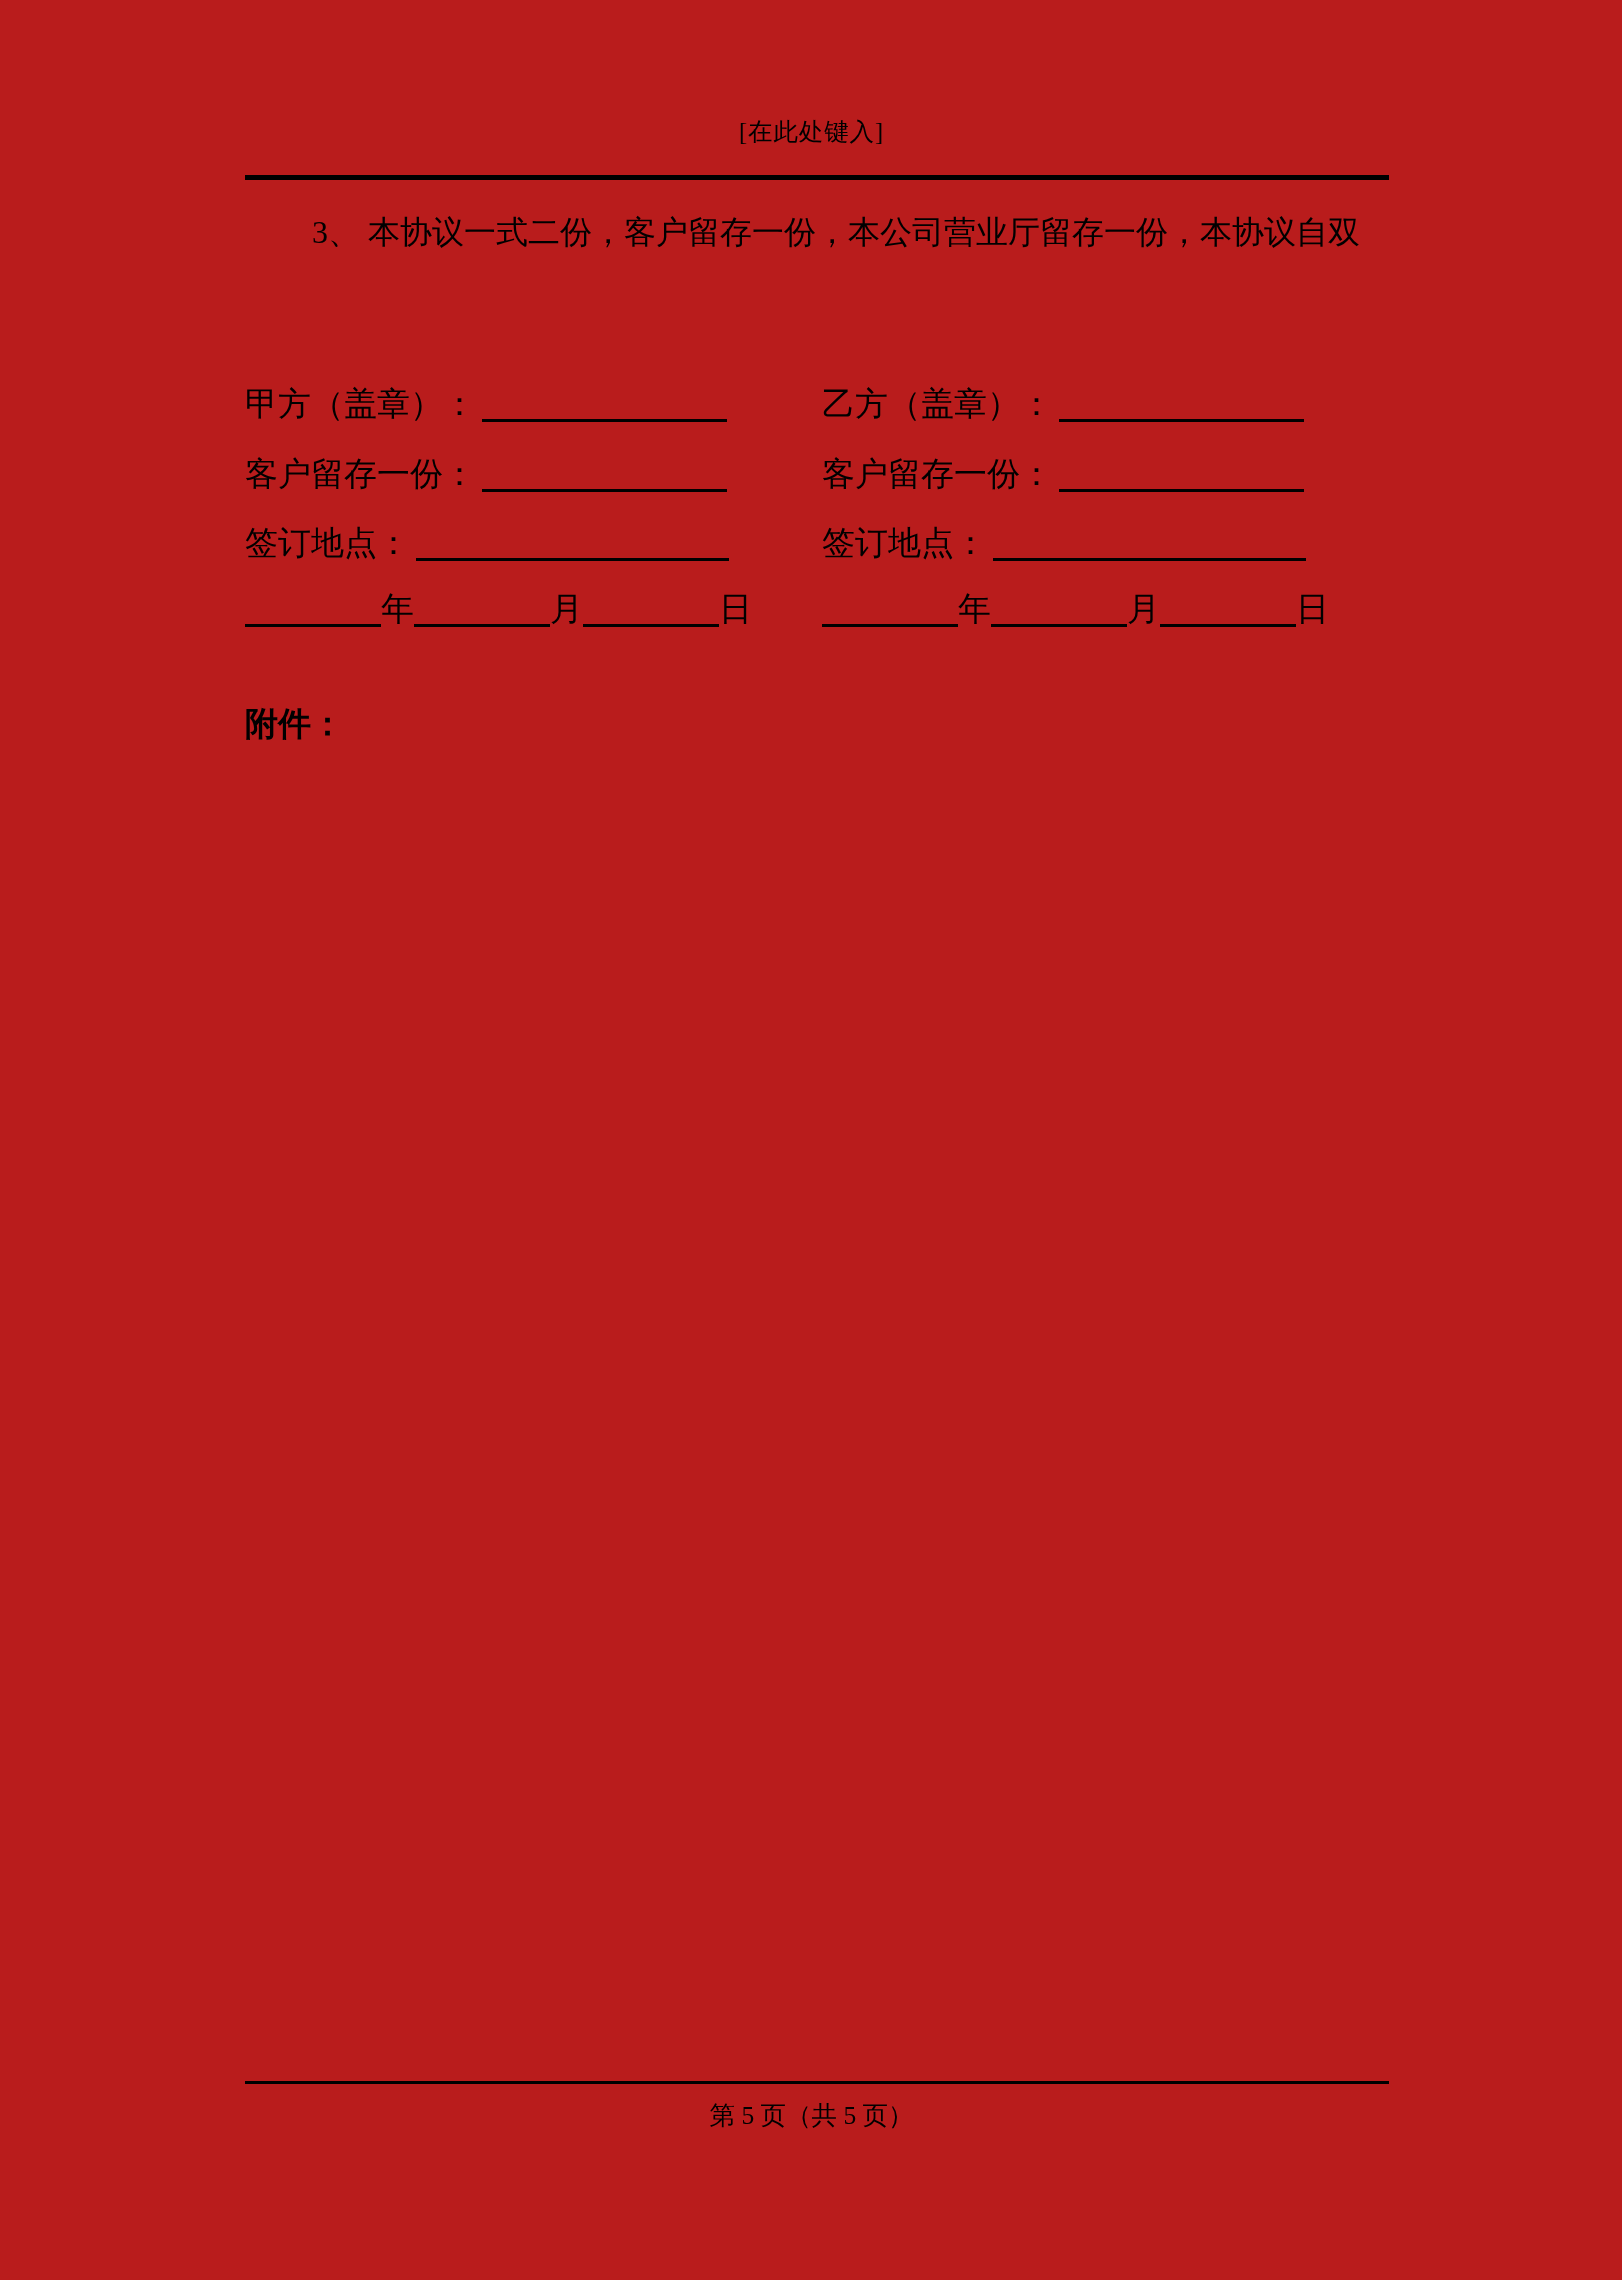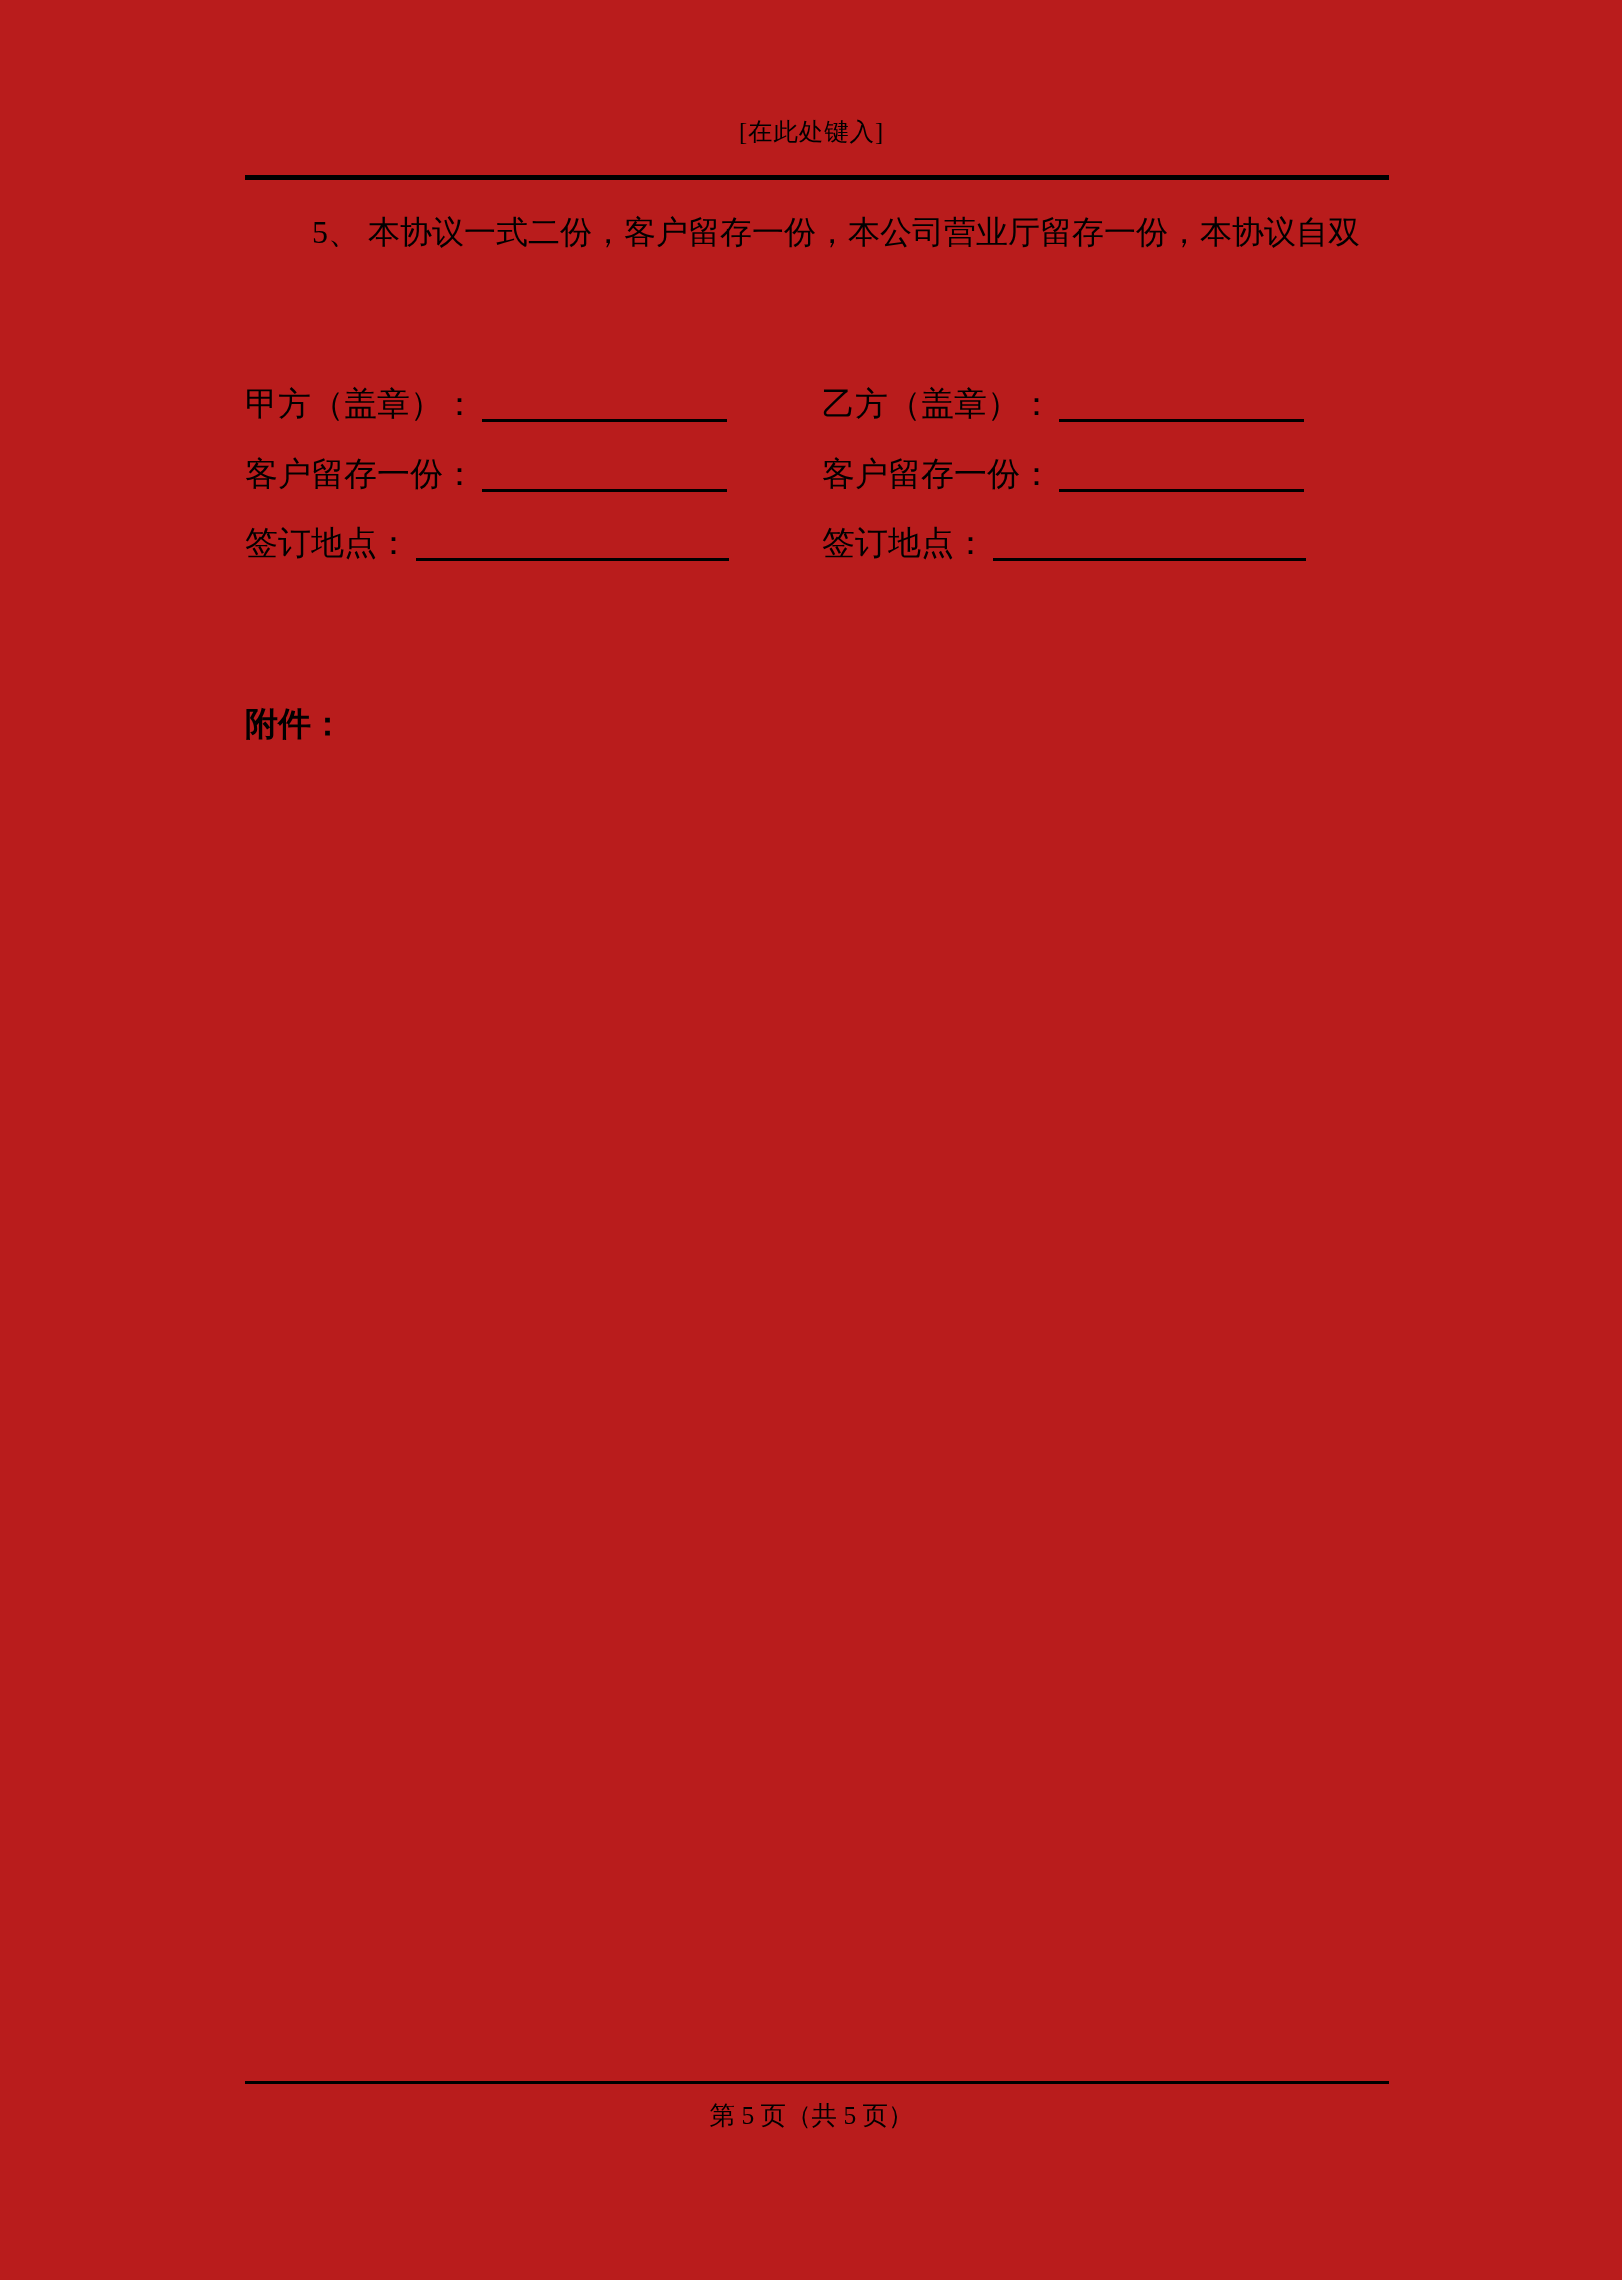--- a/index.html
+++ b/index.html
@@ -112,35 +112,38 @@
 </style>
 </head>
 <body>
 
 <div class="page">
 
   <div class="header-text">[在此处键入]</div>
   <div class="header-rule"></div>
 
   <div class="para">
-    <div class="line indent">5、 本协议一式二份，客户留存一份，本公司营业厅留存一份，本协议自双</div>
+    <div class="line indent">3、 本协议一式二份，客户留存一份，本公司营业厅留存一份，本协议自双</div>
   </div>
 
   <div class="sig-row row-1">
     <span class="cell-left"><span>甲方（盖章）：</span><span class="blank w270"></span></span><span>乙方（盖章）：</span><span class="blank w270"></span>
   </div>
 
   <div class="sig-row row-2">
     <span class="cell-left"><span>客户留存一份：</span><span class="blank w270"></span></span><span>客户留存一份：</span><span class="blank w270"></span>
   </div>
 
   <div class="sig-row row-3">
     <span class="cell-left"><span>签订地点：</span><span class="blank w344"></span></span><span>签订地点：</span><span class="blank w344"></span>
   </div>
 
+  <div class="sig-row row-4">
+    <span class="cell-left"><span class="blank w150 nogap"></span><span>年</span><span class="blank w150 nogap"></span><span>月</span><span class="blank w150 nogap"></span><span>日</span></span><span class="blank w150 nogap"></span><span>年</span><span class="blank w150 nogap"></span><span>月</span><span class="blank w150 nogap"></span><span>日</span>
+  </div>
 
   <div class="attach-heading">附件：</div>
 
   <div class="footer-rule"></div>
   <div class="footer-text">第 5 页（共 5 页）</div>
 
 </div>
 
 
 </body></html>

